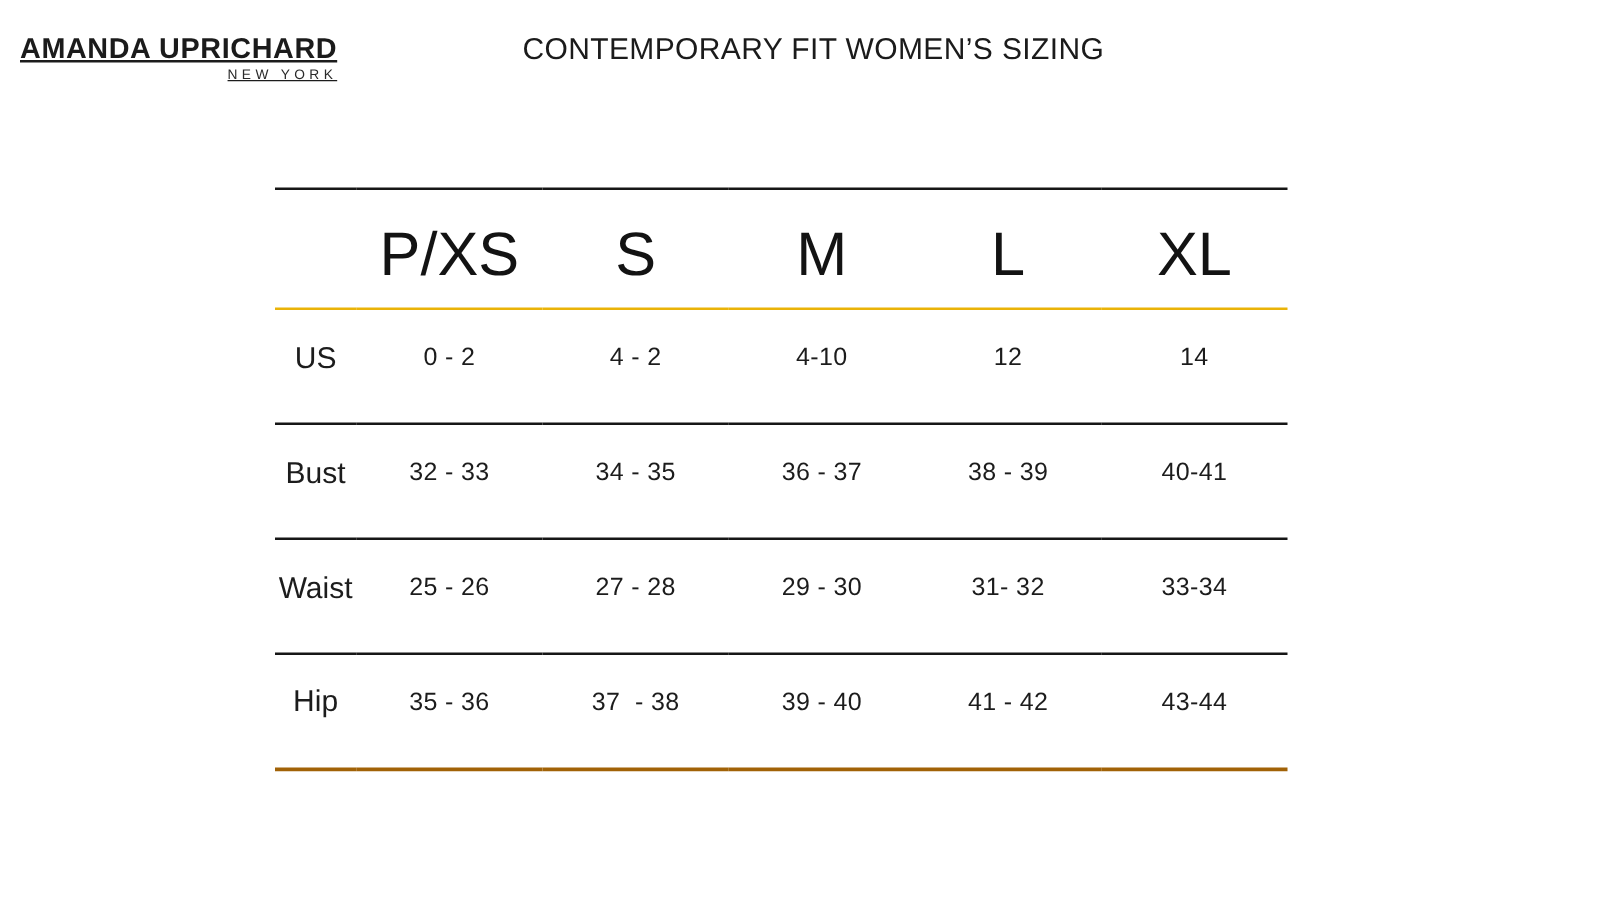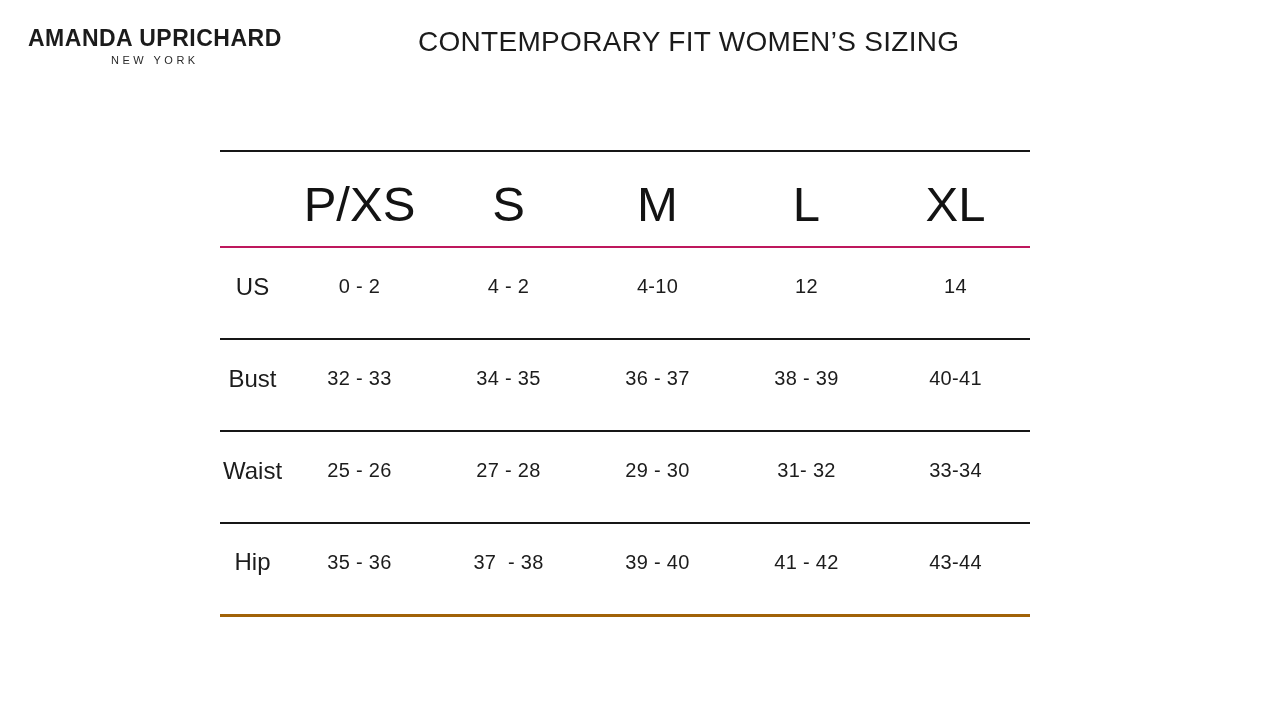--- a/index.html
+++ b/index.html
@@ -13,23 +13,24 @@
     height: 720px;
     background: #ffffff;
     font-family: "Liberation Sans", "DejaVu Sans", sans-serif;
     color: #1c1c1c;
     overflow: hidden;
   }
 
   
   .brand {
     position: absolute;
-    left: 28px;
+    left: 16px;
     top: 27px;
-    text-align: center;
+    text-align: right;
+    text-decoration: underline;
   }
   .brand-name {
     font-size: 23px;
     font-weight: 700;
     letter-spacing: 0.5px;
     color: #1b1b1b;
     line-height: 1;
     white-space: nowrap;
   }
   .brand-sub {
@@ -39,41 +40,41 @@
     color: #2a2a2a;
     margin-top: 5px;
     line-height: 1;
   }
 
   
   .page-title {
     position: absolute;
     left: 418px;
     top: 27px;
-    font-size: 28px;
+    font-size: 24px;
     font-weight: 400;
     letter-spacing: 0.3px;
     color: #1b1b1b;
     line-height: 1.1;
     white-space: nowrap;
   }
 
   
   table.size-chart {
     position: absolute;
     left: 220px;
     top: 150px;
     width: 810px;
     border-collapse: collapse;
     border-top: 2px solid #161616;
     table-layout: fixed;
   }
   table.size-chart thead tr {
     height: 96px;
-    border-bottom: 2px solid #be185d;
+    border-bottom: 2px solid #eab308;
   }
   table.size-chart tbody tr {
     height: 92px;
     border-bottom: 2px solid #161616;
   }
   table.size-chart tbody tr:last-child {
     border-bottom: 3px solid #a16207;
   }
   th.size-col {
     font-size: 49px;

